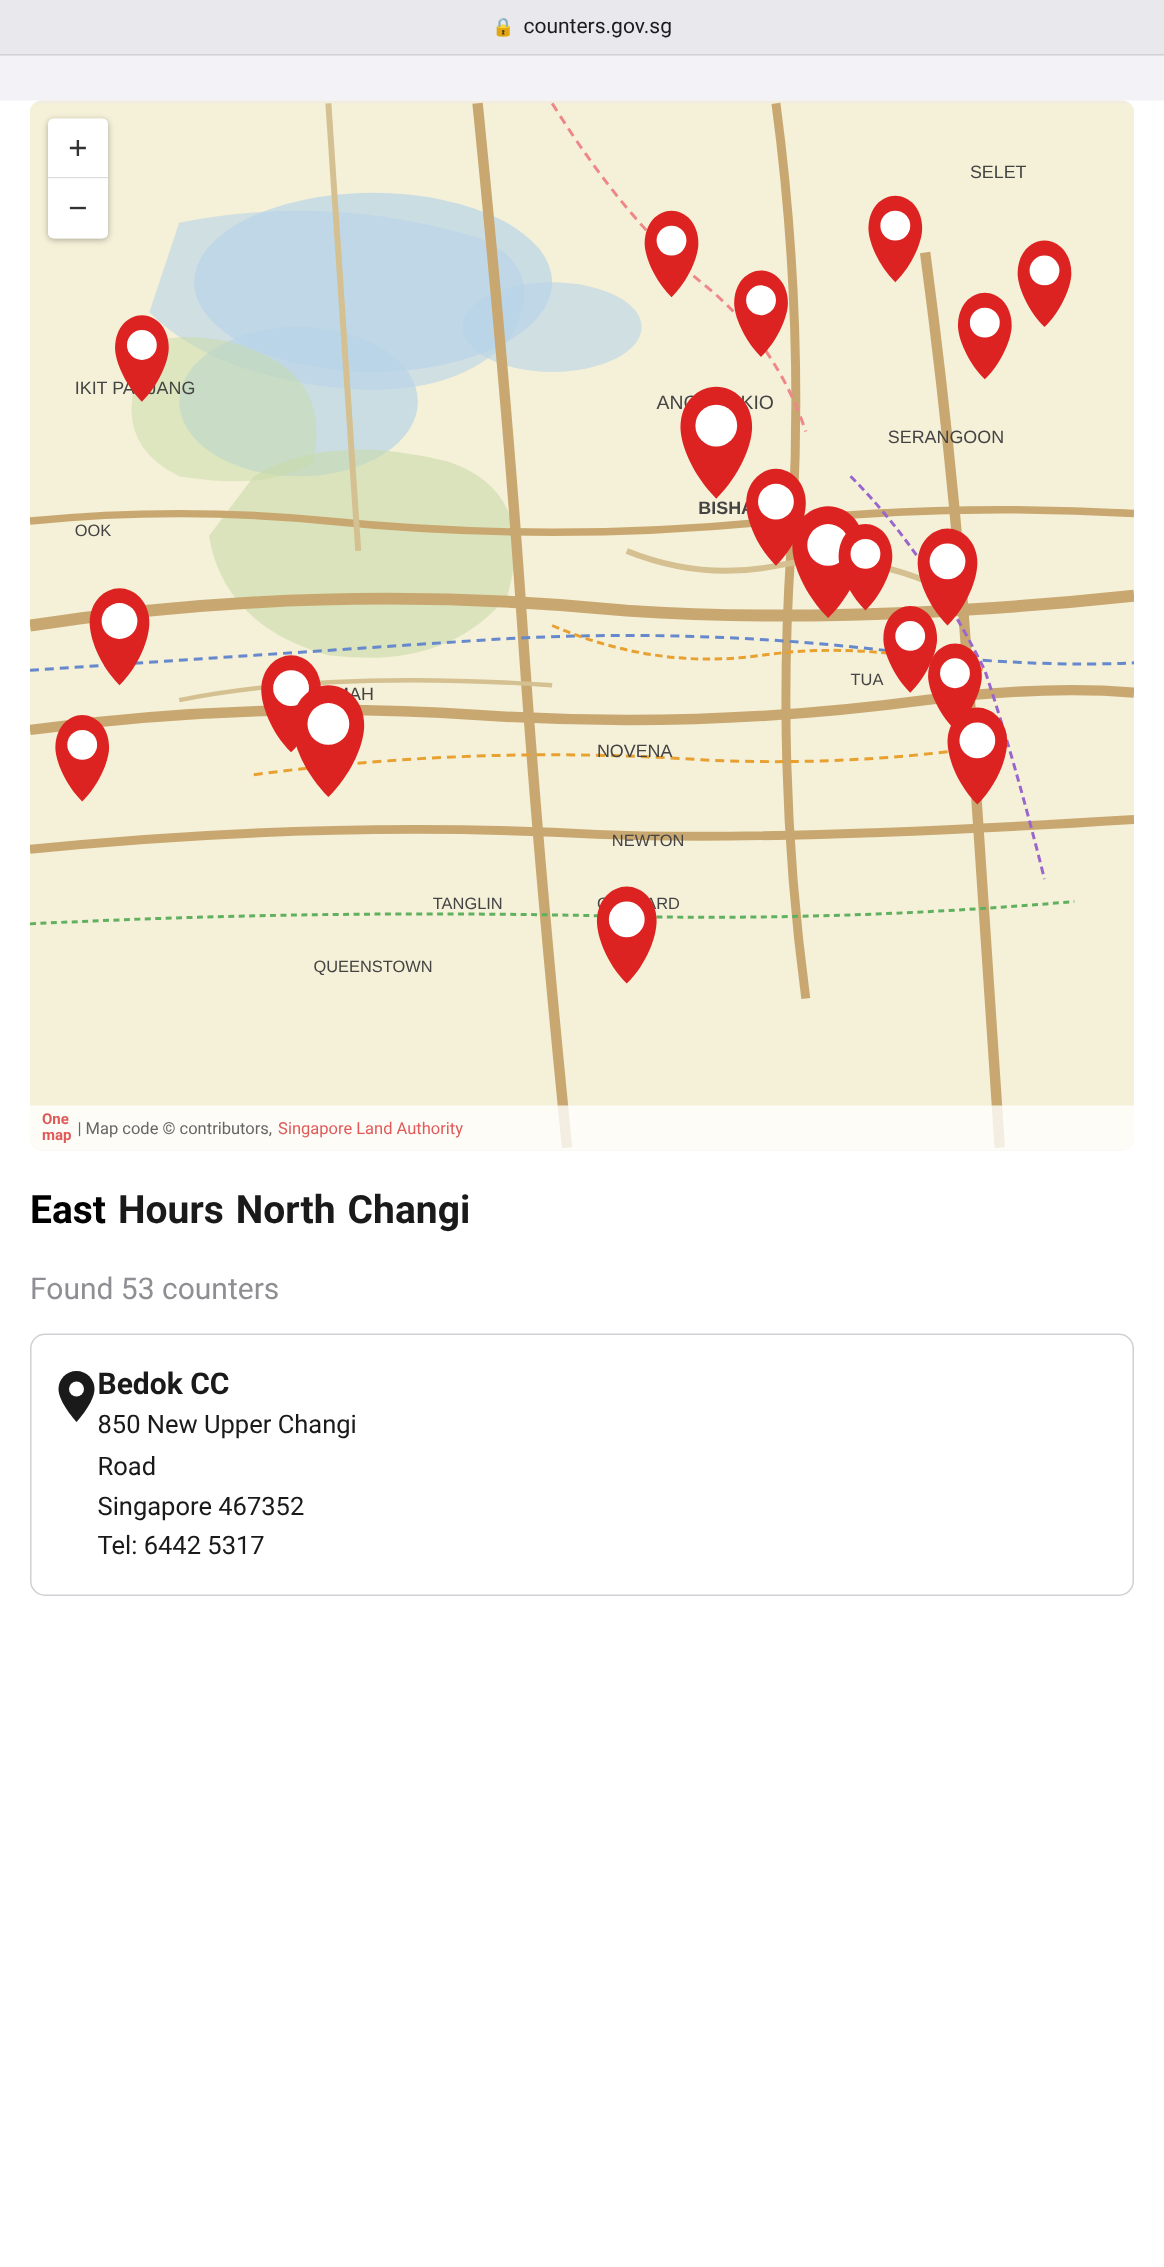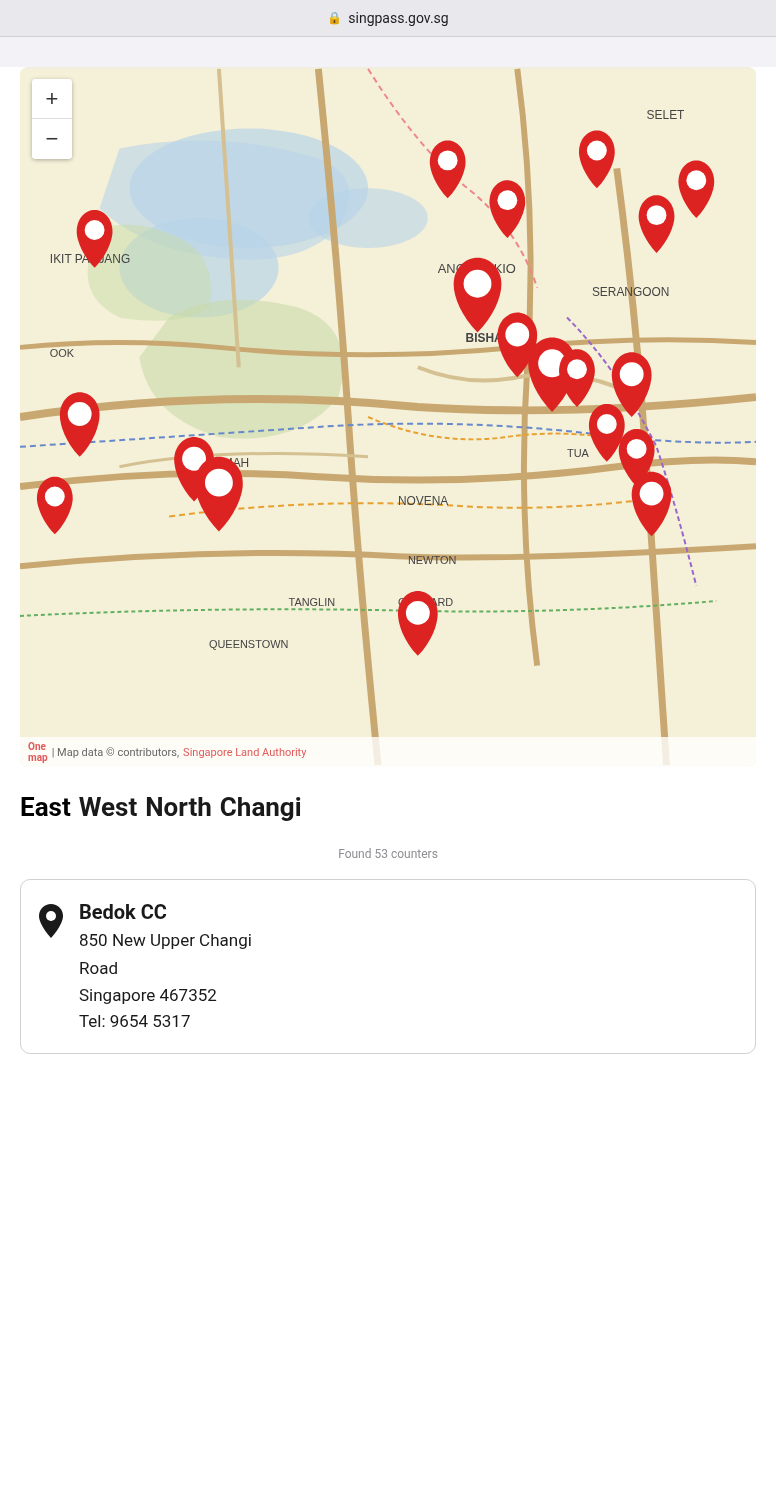--- a/index.html
+++ b/index.html
@@ -159,34 +159,32 @@
       outline: none;
       padding: 16px;
       font-size: 17px;
       color: #aaa;
       background: white;
     }
 
     
     .counter-count {
       padding: 10px 20px;
-      font-size: 12px;
+      font-size: 20px;
       color: #8e8e93;
-      text-align: center;
     }
 
     
     .location-card {
       margin: 8px 20px 0 20px;
       border: 1.5px solid #d0d0d5;
       border-radius: 10px;
       padding: 20px 16px;
       background: white;
       display: flex;
-      gap: 14px;
     }
     .location-pin-icon {
       flex-shrink: 0;
       margin-top: 4px;
     }
     .location-pin-icon svg {
       width: 28px;
       height: 34px;
     }
     .location-details {
@@ -212,21 +210,21 @@
     .location-hours {
       font-size: 17px;
       color: #1a1a1a;
     }
   </style>
 </head>
 <body>
 
 <div class="browser-bar">
   <span class="lock-icon">🔒</span>
-  <span class="url-text">singpass.gov.sg</span>
+  <span class="url-text">counters.gov.sg</span>
 </div>
 
 <div class="page-content">
 
   <div class="map-container">
     <div class="map-bg">
 
       <svg class="map-svg-container" viewBox="0 0 740 700" xmlns="http://www.w3.org/2000/svg">
 
         <rect width="740" height="700" fill="#f5f0d8"></rect>
@@ -366,28 +364,28 @@
       </svg>
     </div>
 
     <div class="zoom-controls">
       <button class="zoom-btn">+</button>
       <button class="zoom-btn">−</button>
     </div>
 
     <div class="map-attribution">
       <span style="font-size:10px; color:#e05a5a; font-weight:bold;">One<br>map</span>
-      <span>| Map data © contributors,</span>
+      <span>| Map code © contributors,</span>
       <a href="#">Singapore Land Authority</a>
     </div>
   </div>
 
   <div class="region-tabs">
     <span class="region-tab active">East</span>
-    <span class="region-tab">West</span>
+    <span class="region-tab">Hours</span>
     <span class="region-tab">North</span>
     <span class="region-tab">Changi</span>
   </div>
 
 
   <div class="counter-count">
     <span>Found 53 counters</span>
   </div>
 
   <div class="location-card">
@@ -395,17 +393,17 @@
       <svg viewBox="0 0 28 34" fill="none" xmlns="http://www.w3.org/2000/svg">
         <path d="M14 0C7.37 0 2 5.37 2 12C2 21 14 34 14 34C14 34 26 21 26 12C26 5.37 20.63 0 14 0Z" fill="#1a1a1a"></path>
         <circle cx="14" cy="12" r="5" fill="white"></circle>
       </svg>
     </div>
     <div class="location-details">
       <div class="location-name">Bedok CC</div>
       <div class="location-address">850 New Upper Changi</div>
       <div class="location-address">Road</div>
       <div class="location-address">Singapore 467352</div>
-      <div class="location-tel">Tel: 9654 5317</div>
+      <div class="location-tel">Tel: 6442 5317</div>
     </div>
   </div>
 
 </div>
 
 </body></html>

